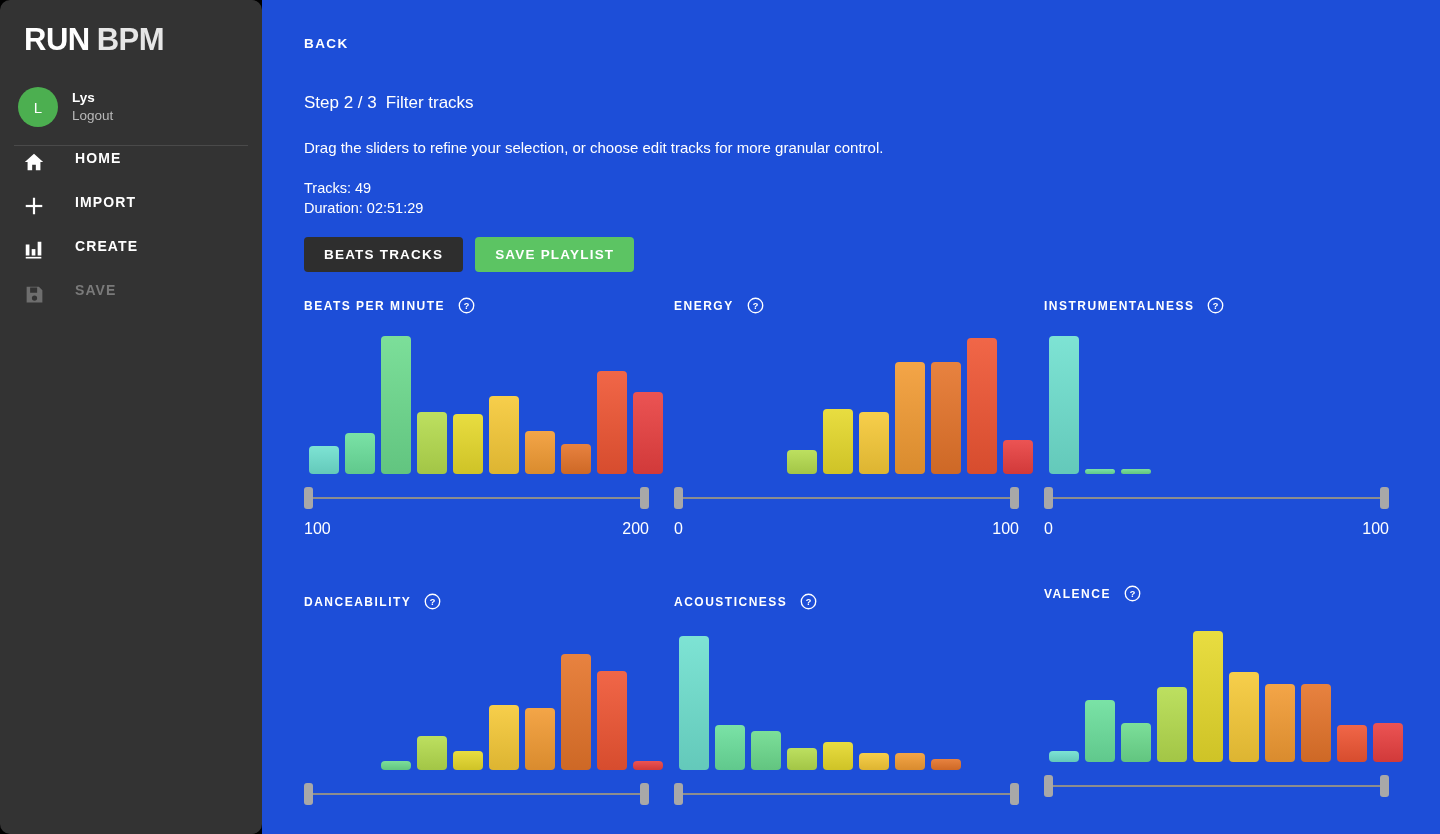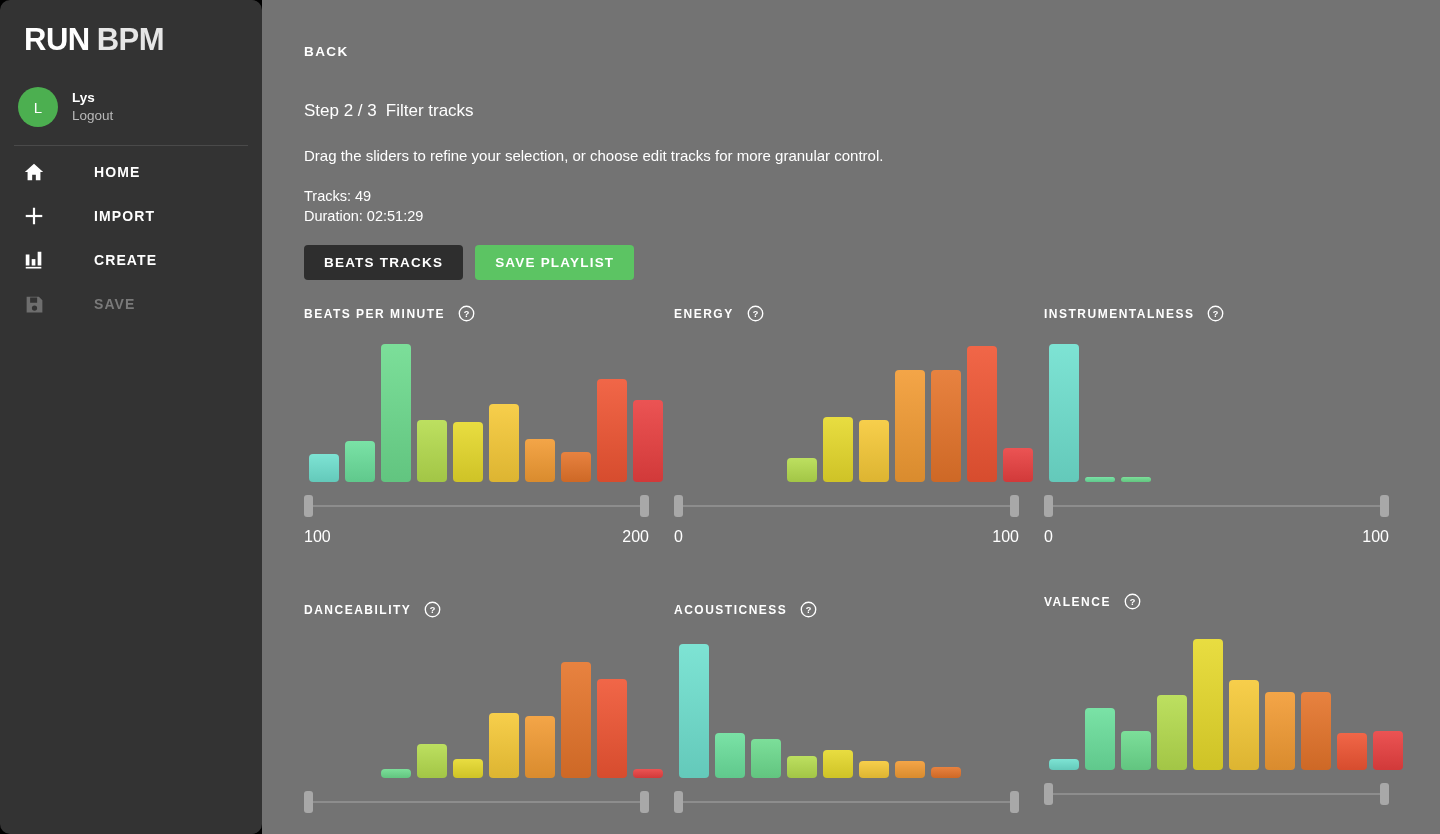--- a/index.html
+++ b/index.html
@@ -47,48 +47,47 @@
   .user-name { color: #ffffff; font-size: 13.5px; font-weight: bold; }
   .user-logout { color: #b9b9b9; font-size: 13.5px; }
 
   .divider {
     height: 1px; background: #4a4a4a;
     margin: 0 14px;
   }
 
   .nav { padding-top: 4px; }
   .nav-item {
-    display: flex; align-items: center;
+    display: flex; align-items: flex-start;
     height: 44px;
     padding-left: 22px;
     cursor: pointer;
-    gap: 19px;
   }
   .nav-item .nav-icon {
     width: 24px; height: 24px;
     display: flex; align-items: center; justify-content: center;
     flex: 0 0 24px;
   }
   .nav-item .nav-label {
     margin-left: 29px;
     font-size: 14px;
     font-weight: bold;
     letter-spacing: 1.1px;
     color: #ffffff;
   }
   .nav-item.disabled .nav-label { color: #7a7a7a; }
   .nav-item svg { display: block; }
 
   
   .main {
     flex: 1 1 auto;
     height: 834px;
-    background: #737373;
+    background: #1d4ed8;
     position: relative;
-    padding: 12px 0 0 42px;
+    padding: 4px 0 0 42px;
     overflow: hidden;
   }
   .back {
     color: #ffffff;
     font-size: 13.5px;
     font-weight: bold;
     letter-spacing: 1.4px;
     padding-top: 32px;
     display: inline-block;
     cursor: pointer;

